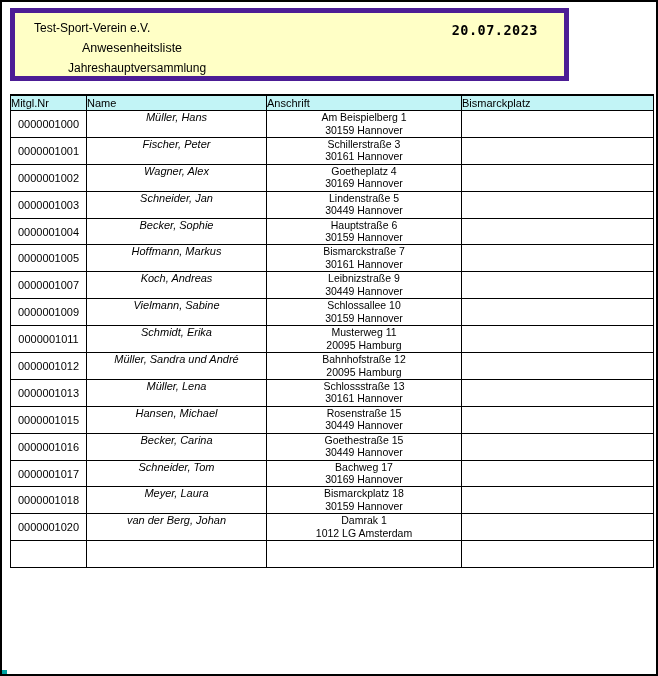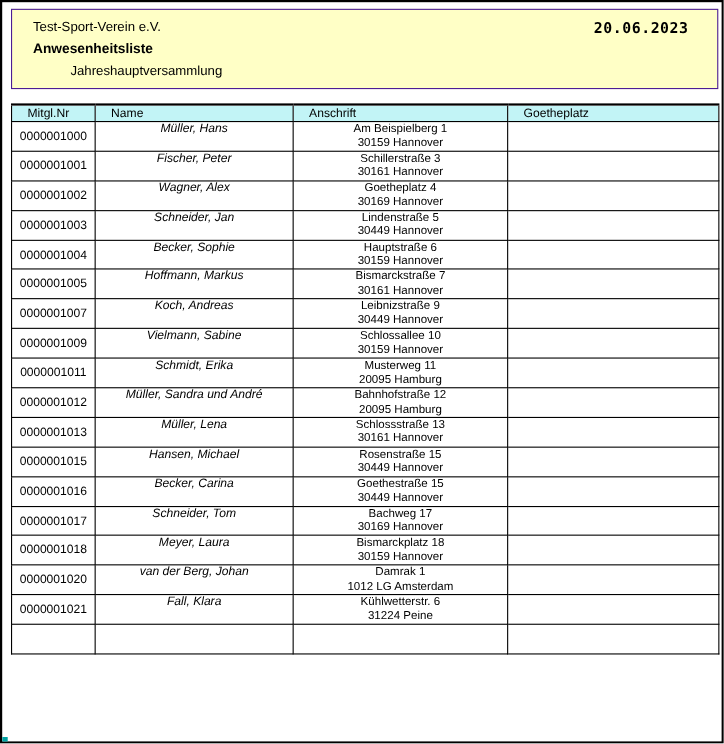--- a/index.html
+++ b/index.html
@@ -16,33 +16,33 @@
     box-sizing: border-box;
     border: 2px solid #000;
     background: #fff;
     overflow: hidden;
   }
   
   .report-header {
     position: absolute;
     left: 8px;
     top: 6px;
-    width: 643px;
+    width: 559px;
     height: 73px;
     box-sizing: border-box;
-    border: 1px solid #4c1d95;
+    border: 5px solid #4c1d95;
     background: var(--header_bg, #FFFFC6);
   }
   .report-header .lines {
     position: absolute;
     left: 19px;
     top: 5px;
   }
   .report-header .org     { font-size: 12px;   line-height: 20px; }
-  .report-header .title   { font-size: 12.5px; line-height: 20px; font-weight: bold; }
+  .report-header .title   { font-size: 12.5px; line-height: 20px; font-weight: normal; margin-left: 48px; }
   .report-header .subtitle{ font-size: 12px;   line-height: 20px; margin-left: 34px; }
   .report-date {
     position: absolute;
     top: 9px;
     right: 26px;
     font-family: "DejaVu Sans Mono", "Liberation Mono", monospace;
     font-weight: bold;
     font-size: 13.5px;
     letter-spacing: 0.5px;
   }
@@ -65,21 +65,21 @@
     padding: 0;
     overflow: hidden;
     white-space: nowrap;
   }
   table.attendance thead th {
     background: var(--table_header_bg, #C2F4F6);
     font-size: 11px;
     font-weight: normal;
     text-align: left;
     height: 14px;
-    padding-left: 14px;
+    padding-left: 0;
     border-top: 2px solid #000;
   }
   table.attendance tbody tr { height: 26.9px; text-align: center; }
   td.cell-id {
     font-size: 11px;
     vertical-align: middle;
     padding-left: 3px;
   }
   td.cell-name {
     font-size: 11px;
@@ -108,36 +108,36 @@
 <body>
 
 <div class="page">
 
   <div class="report-header">
     <div class="lines">
       <div class="org">Test-Sport-Verein e.V.</div>
       <div class="title">Anwesenheitsliste</div>
       <div class="subtitle">Jahreshauptversammlung</div>
     </div>
-    <div class="report-date">20.06.2023</div>
+    <div class="report-date">20.07.2023</div>
   </div>
 
   <table class="attendance">
     <colgroup>
       <col class="c-id">
         <col class="c-name">
         <col class="c-addr">
         <col class="c-sig">
     </colgroup>
     <thead>
       <tr>
         <th>Mitgl.Nr</th>
         <th>Name</th>
         <th>Anschrift</th>
-        <th>Goetheplatz</th>
+        <th>Bismarckplatz</th>
       </tr>
     </thead>
     <tbody>
         <tr>
       <td class="cell-id">0000001000</td>
       <td class="cell-name">Müller, Hans</td>
       <td class="cell-addr">
         <div>Am Beispielberg 1</div>
         <div>30159 Hannover</div>
       </td>
@@ -272,29 +272,20 @@
         <tr>
       <td class="cell-id">0000001020</td>
       <td class="cell-name">van der Berg, Johan</td>
       <td class="cell-addr">
         <div>Damrak 1</div>
         <div>1012 LG Amsterdam</div>
       </td>
       <td class="cell-sig"></td>
     </tr>
         <tr>
-      <td class="cell-id">0000001021</td>
-      <td class="cell-name">Fall, Klara</td>
-      <td class="cell-addr">
-        <div>Kühlwetterstr. 6</div>
-        <div>31224 Peine</div>
-      </td>
-      <td class="cell-sig"></td>
-    </tr>
-        <tr>
       <td class="cell-id"></td>
       <td class="cell-name"></td>
       <td class="cell-addr">
         <div></div>
         <div></div>
       </td>
       <td class="cell-sig"></td>
     </tr>
       </tbody>
   </table>

